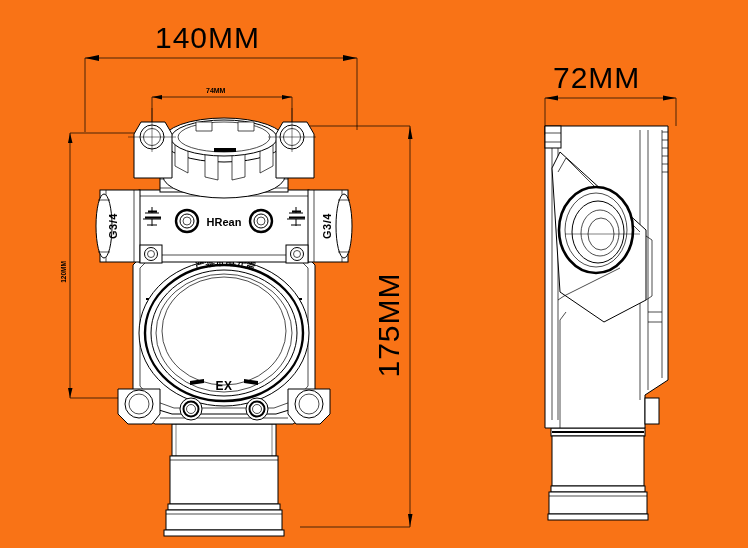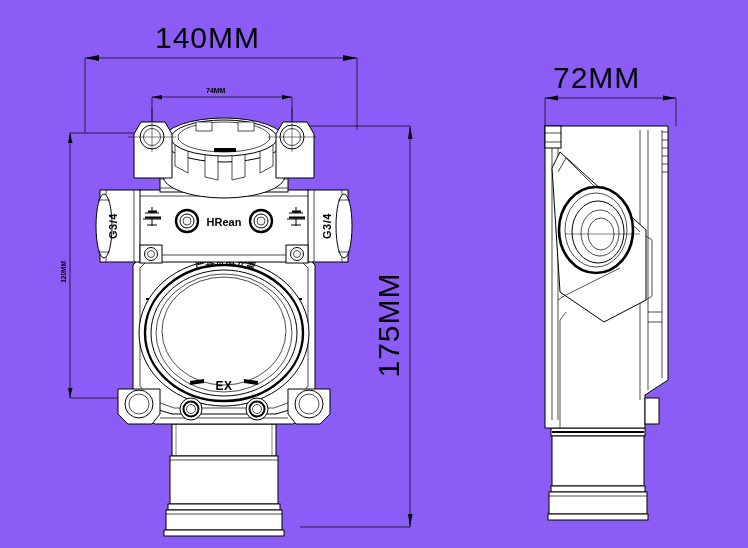--- a/index.html
+++ b/index.html
@@ -1,18 +1,18 @@
 <!DOCTYPE html>
 <html><head>
 <meta charset="utf-8">
 <style>
   html,body{margin:0;padding:0;background:#ffffff;}
   body{width:748px;height:548px;overflow:hidden;
        font-family:"Liberation Sans", sans-serif;color:#000;}
-  #sheet{position:relative;width:748px;height:548px;background:#8b5cf6;}
+  #sheet{position:relative;width:748px;height:548px;background:#f97316;}
   svg{display:block;position:absolute;top:0;left:0;}
   .dimtext-lg{font-family:"Liberation Sans",sans-serif;font-size:30px;fill:#000;
               letter-spacing:1px;}
   .dimtext-sm{font-family:"Liberation Sans",sans-serif;font-size:7px;fill:#000;
               font-weight:bold;}
   .dimtext-xs{font-family:"Liberation Sans",sans-serif;font-size:6.5px;fill:#000;
               font-weight:bold;}
   .lbl-g34{font-family:"Liberation Sans",sans-serif;font-size:11px;fill:#000;
            font-weight:bold;letter-spacing:0.5px;}
   .lbl-brand{font-family:"Liberation Sans",sans-serif;font-size:11px;fill:#000;

